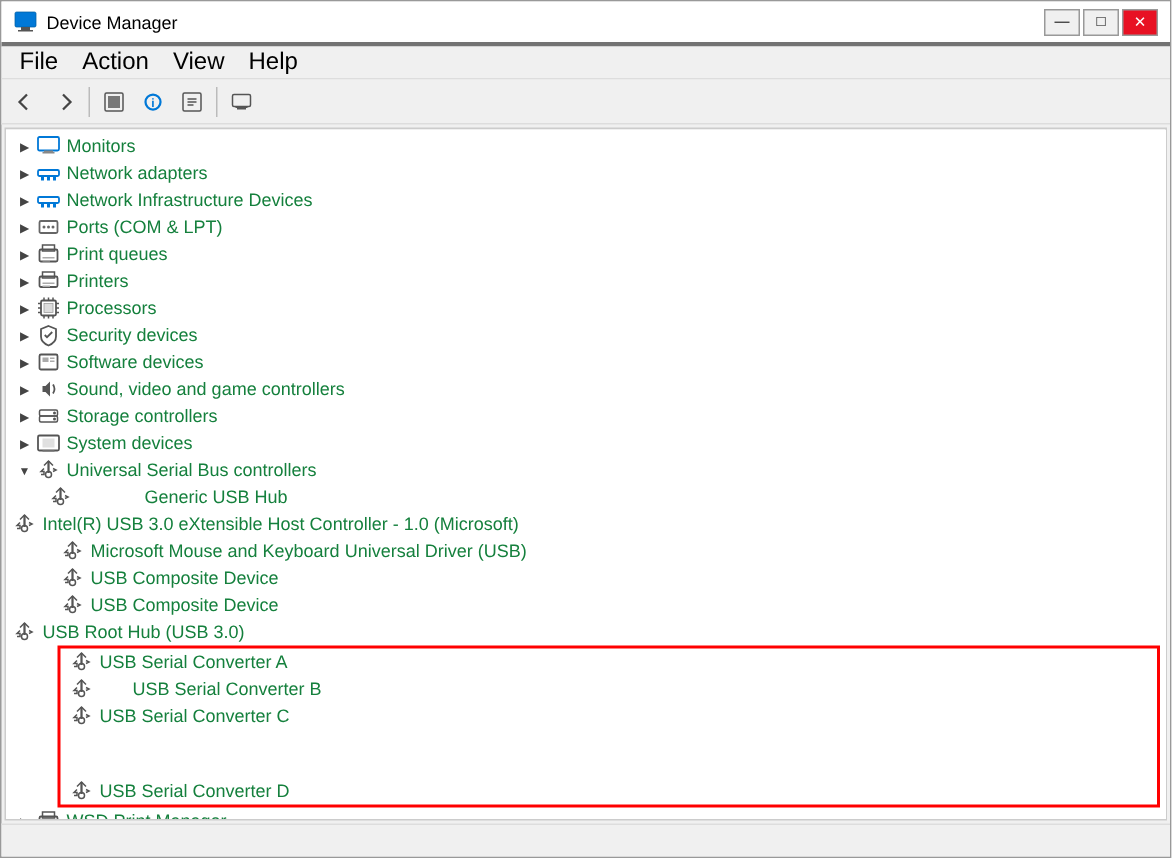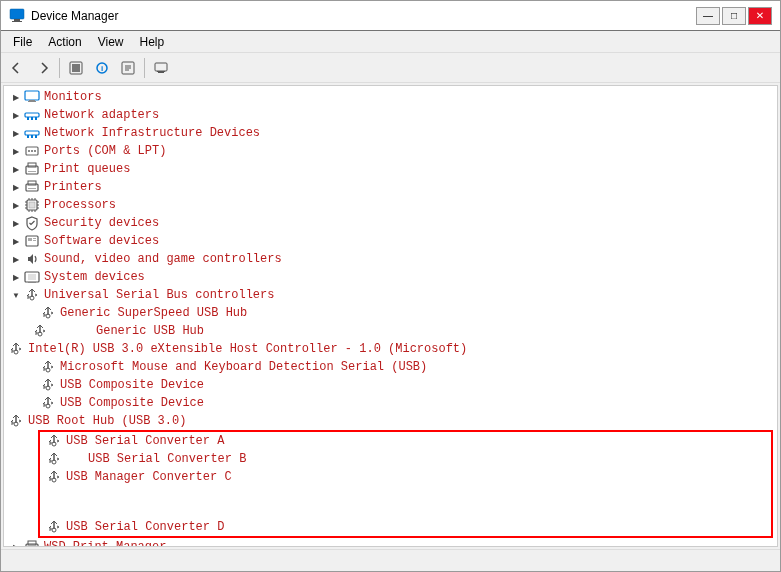--- a/index.html
+++ b/index.html
@@ -18,21 +18,21 @@
       border: 1px solid #999;
       display: flex;
       flex-direction: column;
     }
     .title-bar {
       background: #fff;
       padding: 6px 8px;
       display: flex;
       align-items: center;
       justify-content: space-between;
-      border-bottom: 1px solid #737373;
+      border-bottom: 3px solid #737373;
       height: 30px;
     }
     .title-left {
       display: flex;
       align-items: center;
       gap: 6px;
     }
     .title-icon {
       width: 16px;
       height: 16px;
@@ -62,21 +62,21 @@
       display: flex;
       gap: 0;
       padding: 2px 4px;
       border-bottom: 1px solid #ddd;
       height: 22px;
       align-items: center;
     }
     .menu-item {
       padding: 2px 8px;
       cursor: pointer;
-      font-size: 12px;
+      font-size: 16px;
     }
     .toolbar {
       background: #f0f0f0;
       display: flex;
       align-items: center;
       padding: 2px 4px;
       border-bottom: 1px solid #ddd;
       height: 30px;
       gap: 2px;
     }
@@ -136,22 +136,21 @@
       width: 16px;
       height: 16px;
       display: inline-flex;
       align-items: center;
       justify-content: center;
       flex-shrink: 0;
       margin-right: 4px;
     }
     .item-label {
       font-size: 12px;
-      color: #b91c1c;
-      font-family: Liberation Mono, monospace;
+      color: #15803d;
     }
     .status-bar {
       height: 22px;
       background: #f0f0f0;
       border-top: 1px solid #ddd;
       display: flex;
       align-items: center;
       padding: 0 4px;
     }
   </style>
@@ -357,20 +356,32 @@
         <span class="chevron closed"></span>
         <span class="item-icon">
           <svg width="16" height="16" viewBox="0 0 16 16">
             <path d="M4 6 L4 10 L6 10 L9 13 L9 3 L6 6 Z" fill="#555"></path>
             <path d="M11 5 Q13 8 11 11" fill="none" stroke="#555" stroke-width="1.2"></path>
           </svg>
         </span>
         <span class="item-label">Sound, video and game controllers</span>
       </div>
 
+      <div class="tree-item">
+        <span class="chevron closed"></span>
+        <span class="item-icon">
+          <svg width="16" height="16" viewBox="0 0 16 16">
+            <rect x="2" y="4" width="12" height="4" rx="1" fill="none" stroke="#555" stroke-width="1"></rect>
+            <rect x="2" y="8" width="12" height="4" rx="1" fill="none" stroke="#555" stroke-width="1"></rect>
+            <circle cx="12" cy="6" r="1" fill="#555"></circle>
+            <circle cx="12" cy="10" r="1" fill="#555"></circle>
+          </svg>
+        </span>
+        <span class="item-label">Storage controllers</span>
+      </div>
 
       <div class="tree-item">
         <span class="chevron closed"></span>
         <span class="item-icon">
           <svg width="16" height="16" viewBox="0 0 16 16">
             <rect x="1" y="3" width="14" height="10" rx="1" fill="none" stroke="#555" stroke-width="1.2"></rect>
             <rect x="4" y="5" width="8" height="6" fill="#e0e0e0"></rect>
             <rect x="4" y="13" width="8" height="1" fill="#888"></rect>
           </svg>
         </span>
@@ -384,70 +395,58 @@
             <path d="M8 2 L8 10" stroke="#555" stroke-width="1.5"></path>
             <path d="M5 5 L8 2 L11 5" fill="none" stroke="#555" stroke-width="1"></path>
             <path d="M5 7 L3 9 L5 9 L5 11 L3 11" fill="none" stroke="#555" stroke-width="1"></path>
             <path d="M11 7 L13 8 L11 9" fill="none" stroke="#555" stroke-width="1"></path>
             <circle cx="8" cy="11" r="2" fill="none" stroke="#555" stroke-width="1"></circle>
           </svg>
         </span>
         <span class="item-label">Universal Serial Bus controllers</span>
       </div>
 
+
+      <div class="tree-item" style="padding-left: 28px; gap: 44px;">
+        <span class="item-icon">
+          <svg width="16" height="16" viewBox="0 0 16 16">
+            <path d="M8 2 L8 10" stroke="#555" stroke-width="1.5"></path>
+            <path d="M5 5 L8 2 L11 5" fill="none" stroke="#555" stroke-width="1"></path>
+            <path d="M5 7 L3 9 L5 9 L5 11 L3 11" fill="none" stroke="#555" stroke-width="1"></path>
+            <path d="M11 7 L13 8 L11 9" fill="none" stroke="#555" stroke-width="1"></path>
+            <circle cx="8" cy="11" r="2" fill="none" stroke="#555" stroke-width="1"></circle>
+          </svg>
+        </span>
+        <span class="item-label">Generic USB Hub</span>
+      </div>
+
+      <div class="tree-item" style="">
+        <span class="item-icon">
+          <svg width="16" height="16" viewBox="0 0 16 16">
+            <path d="M8 2 L8 10" stroke="#555" stroke-width="1.5"></path>
+            <path d="M5 5 L8 2 L11 5" fill="none" stroke="#555" stroke-width="1"></path>
+            <path d="M5 7 L3 9 L5 9 L5 11 L3 11" fill="none" stroke="#555" stroke-width="1"></path>
+            <path d="M11 7 L13 8 L11 9" fill="none" stroke="#555" stroke-width="1"></path>
+            <circle cx="8" cy="11" r="2" fill="none" stroke="#555" stroke-width="1"></circle>
+          </svg>
+        </span>
+        <span class="item-label">Intel(R) USB 3.0 eXtensible Host Controller - 1.0 (Microsoft)</span>
+      </div>
+
       <div class="tree-item" style="padding-left: 36px;">
         <span class="item-icon">
           <svg width="16" height="16" viewBox="0 0 16 16">
             <path d="M8 2 L8 10" stroke="#555" stroke-width="1.5"></path>
             <path d="M5 5 L8 2 L11 5" fill="none" stroke="#555" stroke-width="1"></path>
             <path d="M5 7 L3 9 L5 9 L5 11 L3 11" fill="none" stroke="#555" stroke-width="1"></path>
             <path d="M11 7 L13 8 L11 9" fill="none" stroke="#555" stroke-width="1"></path>
             <circle cx="8" cy="11" r="2" fill="none" stroke="#555" stroke-width="1"></circle>
           </svg>
         </span>
-        <span class="item-label">Generic SuperSpeed USB Hub</span>
-      </div>
-
-      <div class="tree-item" style="padding-left: 28px; gap: 44px;">
-        <span class="item-icon">
-          <svg width="16" height="16" viewBox="0 0 16 16">
-            <path d="M8 2 L8 10" stroke="#555" stroke-width="1.5"></path>
-            <path d="M5 5 L8 2 L11 5" fill="none" stroke="#555" stroke-width="1"></path>
-            <path d="M5 7 L3 9 L5 9 L5 11 L3 11" fill="none" stroke="#555" stroke-width="1"></path>
-            <path d="M11 7 L13 8 L11 9" fill="none" stroke="#555" stroke-width="1"></path>
-            <circle cx="8" cy="11" r="2" fill="none" stroke="#555" stroke-width="1"></circle>
-          </svg>
-        </span>
-        <span class="item-label">Generic USB Hub</span>
-      </div>
-
-      <div class="tree-item" style="">
-        <span class="item-icon">
-          <svg width="16" height="16" viewBox="0 0 16 16">
-            <path d="M8 2 L8 10" stroke="#555" stroke-width="1.5"></path>
-            <path d="M5 5 L8 2 L11 5" fill="none" stroke="#555" stroke-width="1"></path>
-            <path d="M5 7 L3 9 L5 9 L5 11 L3 11" fill="none" stroke="#555" stroke-width="1"></path>
-            <path d="M11 7 L13 8 L11 9" fill="none" stroke="#555" stroke-width="1"></path>
-            <circle cx="8" cy="11" r="2" fill="none" stroke="#555" stroke-width="1"></circle>
-          </svg>
-        </span>
-        <span class="item-label">Intel(R) USB 3.0 eXtensible Host Controller - 1.0 (Microsoft)</span>
-      </div>
-
-      <div class="tree-item" style="padding-left: 36px;">
-        <span class="item-icon">
-          <svg width="16" height="16" viewBox="0 0 16 16">
-            <path d="M8 2 L8 10" stroke="#555" stroke-width="1.5"></path>
-            <path d="M5 5 L8 2 L11 5" fill="none" stroke="#555" stroke-width="1"></path>
-            <path d="M5 7 L3 9 L5 9 L5 11 L3 11" fill="none" stroke="#555" stroke-width="1"></path>
-            <path d="M11 7 L13 8 L11 9" fill="none" stroke="#555" stroke-width="1"></path>
-            <circle cx="8" cy="11" r="2" fill="none" stroke="#555" stroke-width="1"></circle>
-          </svg>
-        </span>
-        <span class="item-label">Microsoft Mouse and Keyboard Detection Serial (USB)</span>
+        <span class="item-label">Microsoft Mouse and Keyboard Universal Driver (USB)</span>
       </div>
 
       <div class="tree-item" style="padding-left: 36px;">
         <span class="item-icon">
           <svg width="16" height="16" viewBox="0 0 16 16">
             <path d="M8 2 L8 10" stroke="#555" stroke-width="1.5"></path>
             <path d="M5 5 L8 2 L11 5" fill="none" stroke="#555" stroke-width="1"></path>
             <path d="M5 7 L3 9 L5 9 L5 11 L3 11" fill="none" stroke="#555" stroke-width="1"></path>
             <path d="M11 7 L13 8 L11 9" fill="none" stroke="#555" stroke-width="1"></path>
             <circle cx="8" cy="11" r="2" fill="none" stroke="#555" stroke-width="1"></circle>
@@ -513,21 +512,21 @@
         <div class="tree-item" style="padding-left: 6px;">
           <span class="item-icon">
             <svg width="16" height="16" viewBox="0 0 16 16">
               <path d="M8 2 L8 10" stroke="#555" stroke-width="1.5"></path>
               <path d="M5 5 L8 2 L11 5" fill="none" stroke="#555" stroke-width="1"></path>
               <path d="M5 7 L3 9 L5 9 L5 11 L3 11" fill="none" stroke="#555" stroke-width="1"></path>
               <path d="M11 7 L13 8 L11 9" fill="none" stroke="#555" stroke-width="1"></path>
               <circle cx="8" cy="11" r="2" fill="none" stroke="#555" stroke-width="1"></circle>
             </svg>
           </span>
-          <span class="item-label">USB Manager Converter C</span>
+          <span class="item-label">USB Serial Converter C</span>
         </div>
 
         <div class="tree-item" style="padding-left: 6px; margin-top: 32px;">
           <span class="item-icon">
             <svg width="16" height="16" viewBox="0 0 16 16">
               <path d="M8 2 L8 10" stroke="#555" stroke-width="1.5"></path>
               <path d="M5 5 L8 2 L11 5" fill="none" stroke="#555" stroke-width="1"></path>
               <path d="M5 7 L3 9 L5 9 L5 11 L3 11" fill="none" stroke="#555" stroke-width="1"></path>
               <path d="M11 7 L13 8 L11 9" fill="none" stroke="#555" stroke-width="1"></path>
               <circle cx="8" cy="11" r="2" fill="none" stroke="#555" stroke-width="1"></circle>

